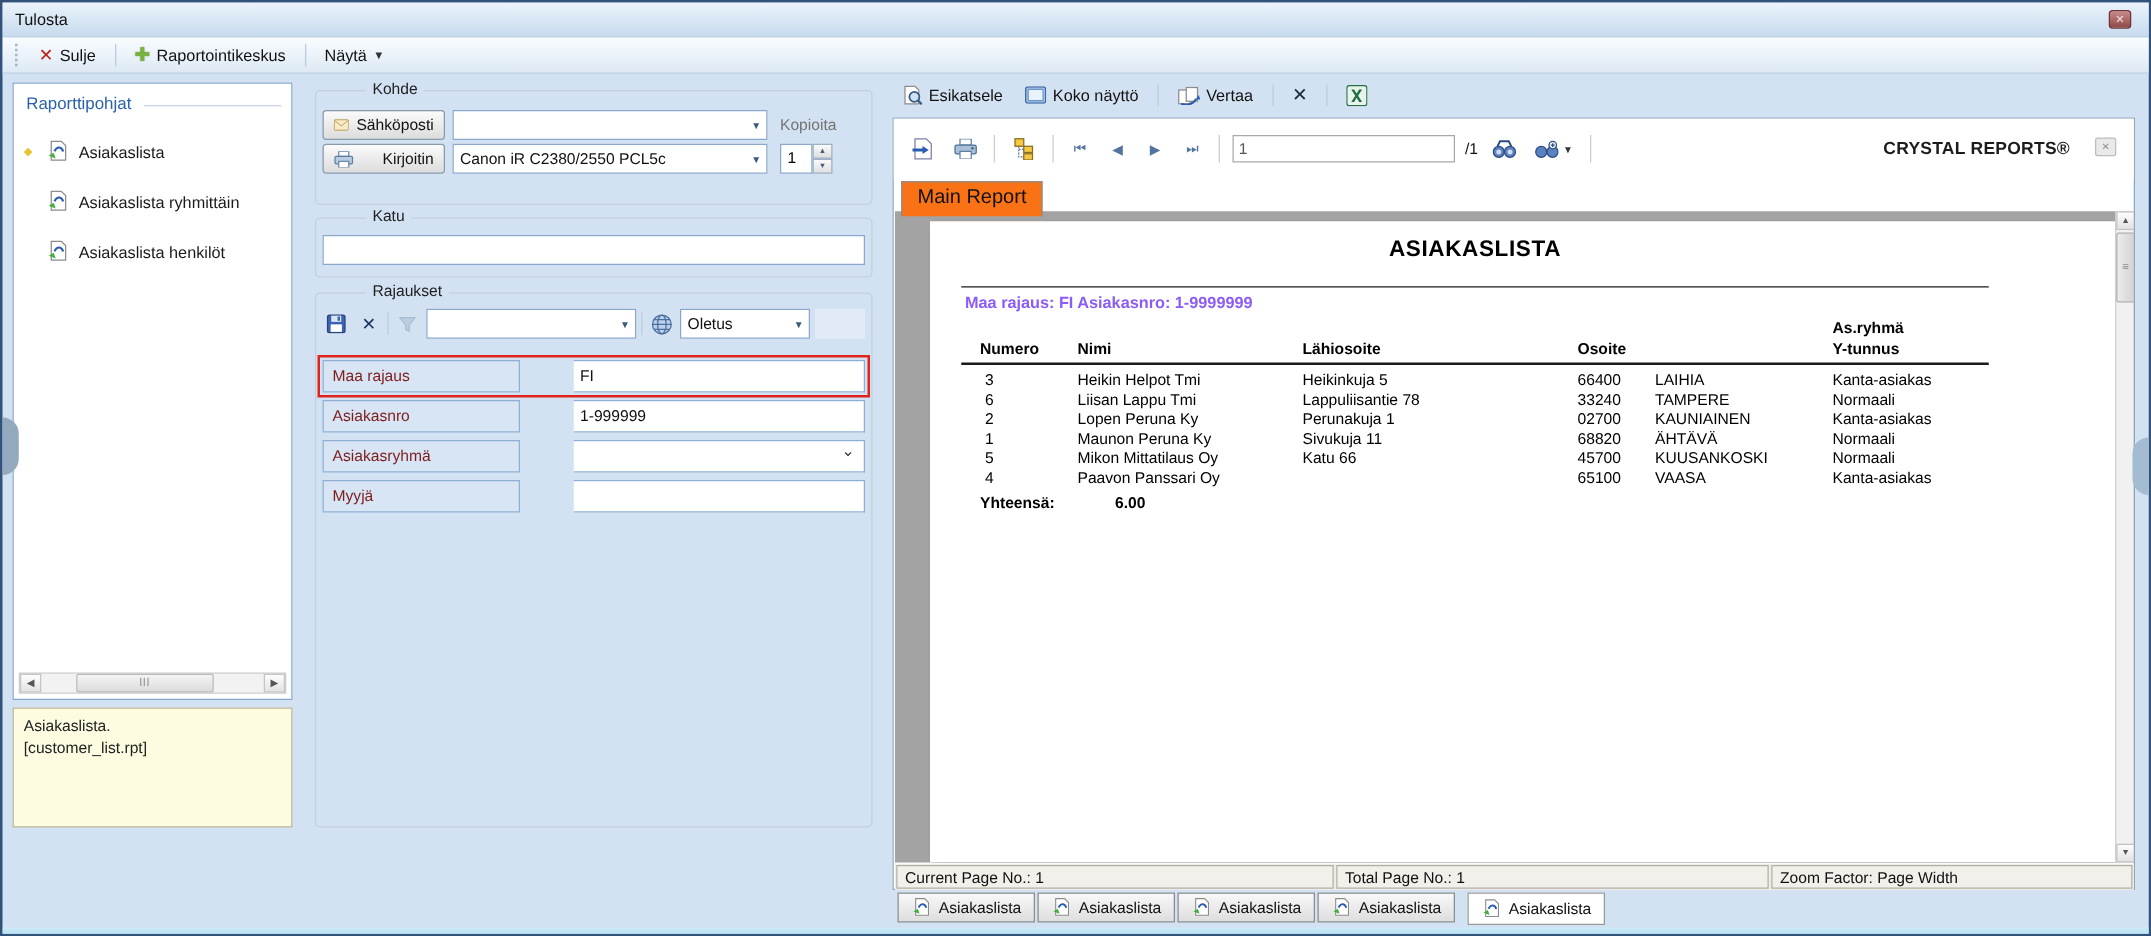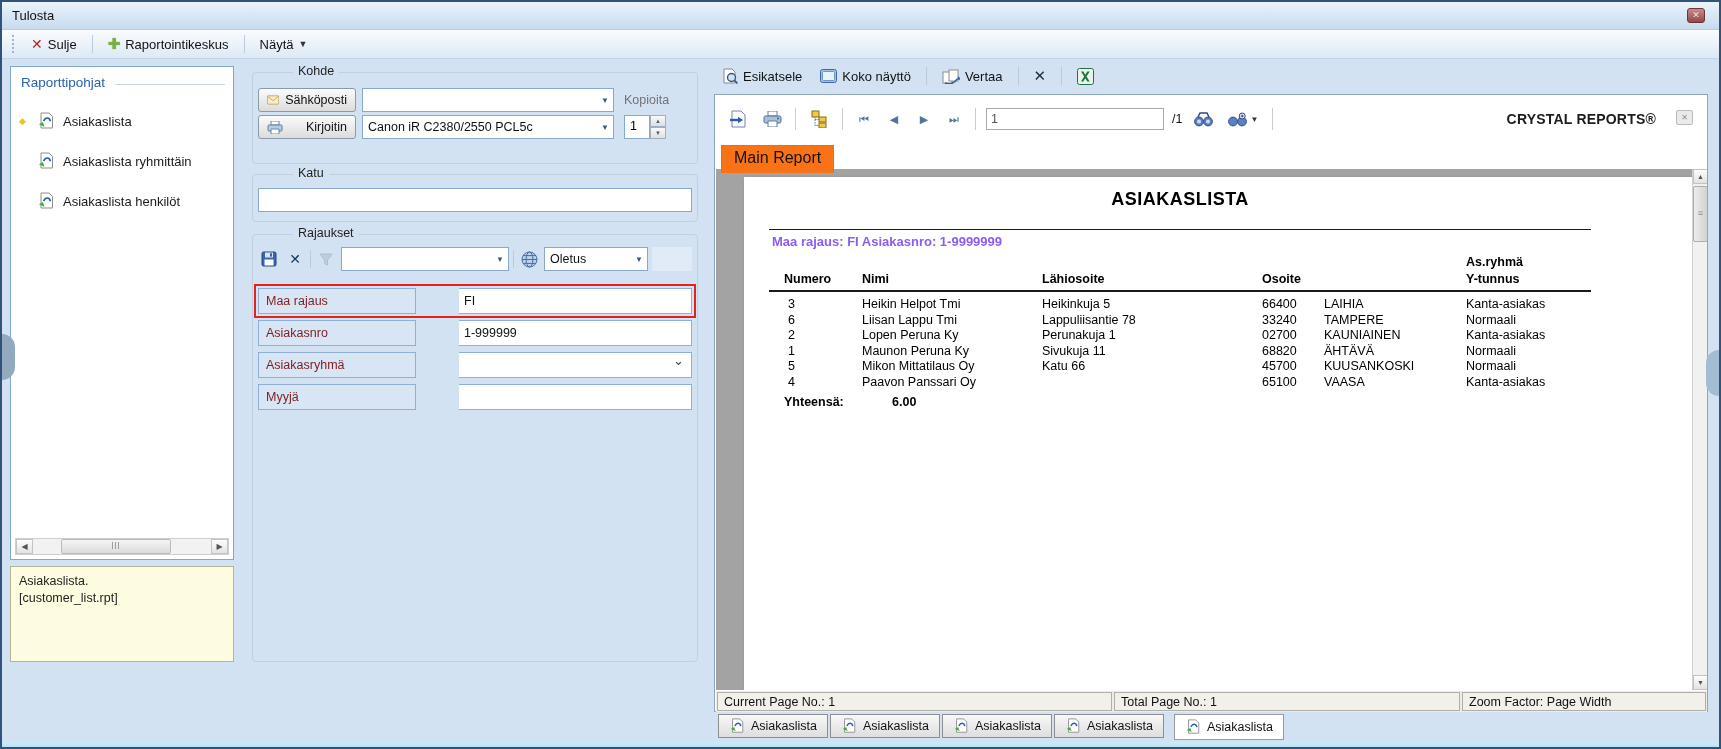--- a/index.html
+++ b/index.html
@@ -473,21 +473,21 @@
       </div>
 
       <div id="r-vscroll">
         <span class="vs-btn" style="top:0;">▲</span>
         <span id="vs-thumb"></span>
         <span class="vs-btn" style="bottom:0;">▼</span>
       </div>
     </div>
 
     <div id="status-row">
-      <span class="status-cell" style="width:395px;">Current Page No.: 1</span>
+      <span class="status-cell" style="width:350px;">Current Page No.: 1</span>
       <span class="status-cell" style="width:346px;">Total Page No.: 1</span>
       <span class="status-cell" style="flex:1;">Zoom Factor: Page Width</span>
     </div>
   </div>
 
   <div class="abs" id="bottom-tabs">
     <span class="btab">
       <svg class="doc-ic" style="width:16px;height:16px;flex:0 0 16px;" viewBox="0 0 18 18">
           <path d="M4 1h8l3.5 3.5V16H4z" fill="#fff" stroke="#8c8c8c"></path>
           <path d="M6.5 9c2.5-4.5 6-3.5 7 .2" stroke="#2a5db0" fill="none" stroke-width="1.7"></path>

